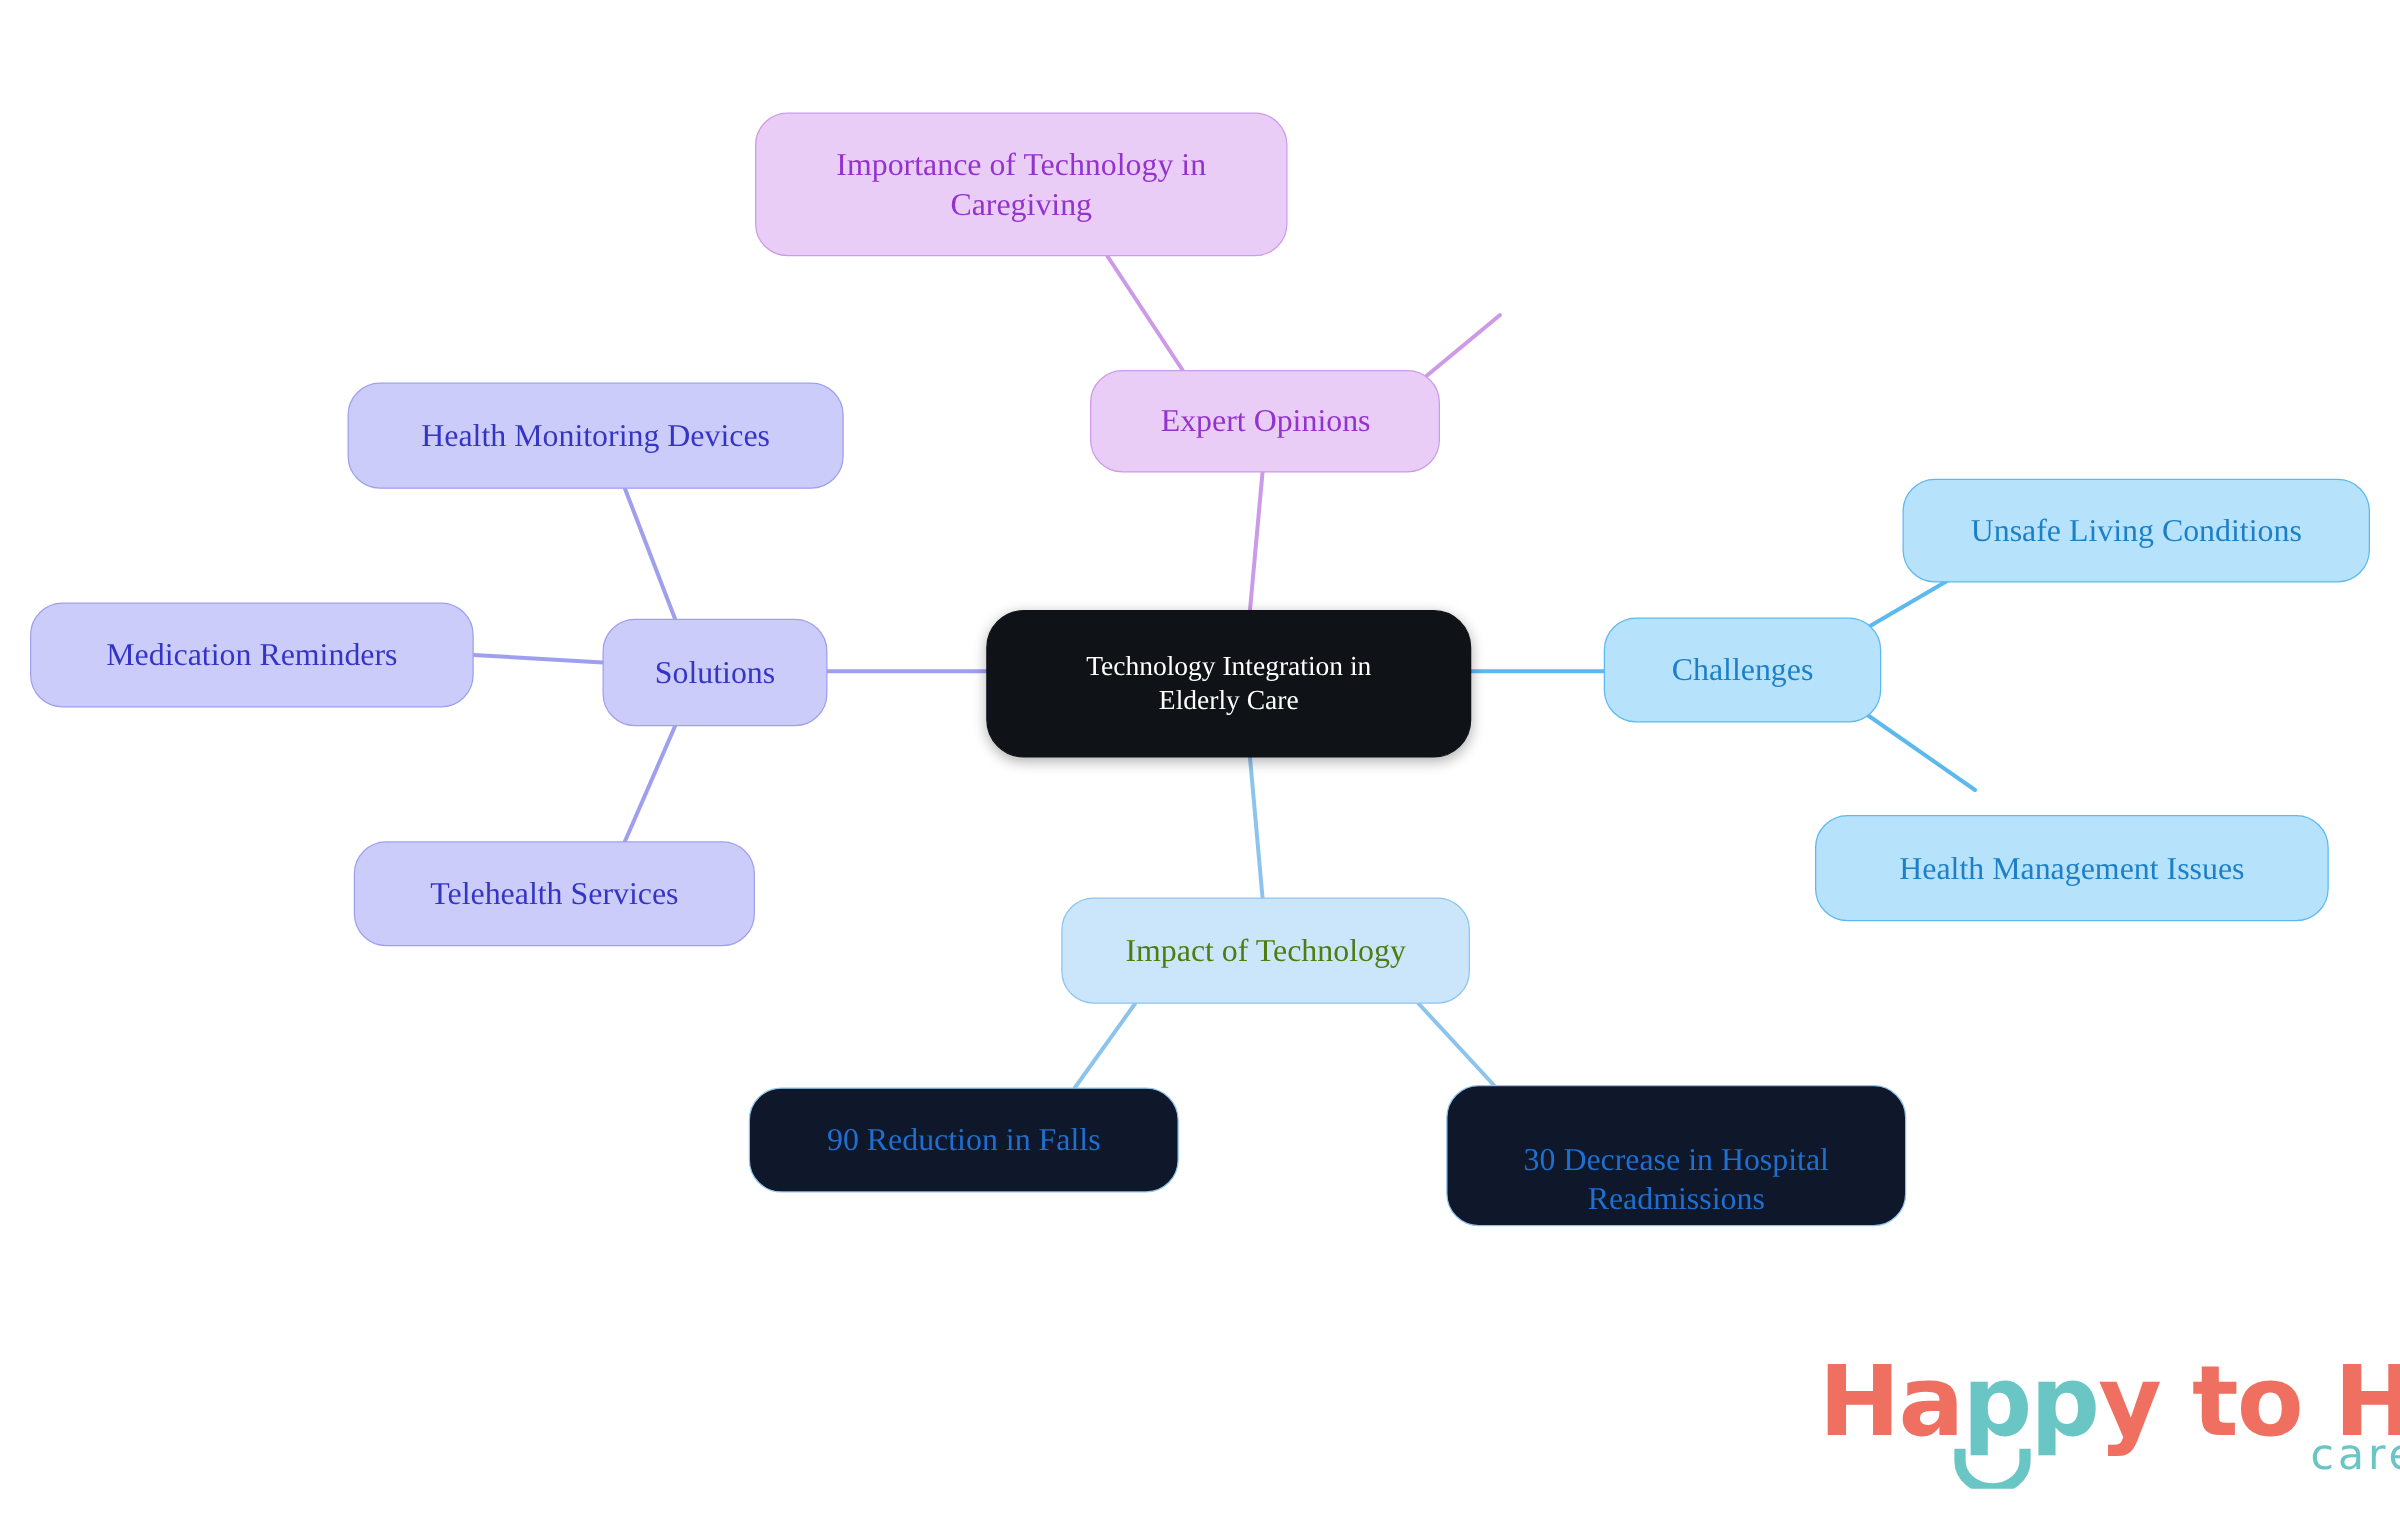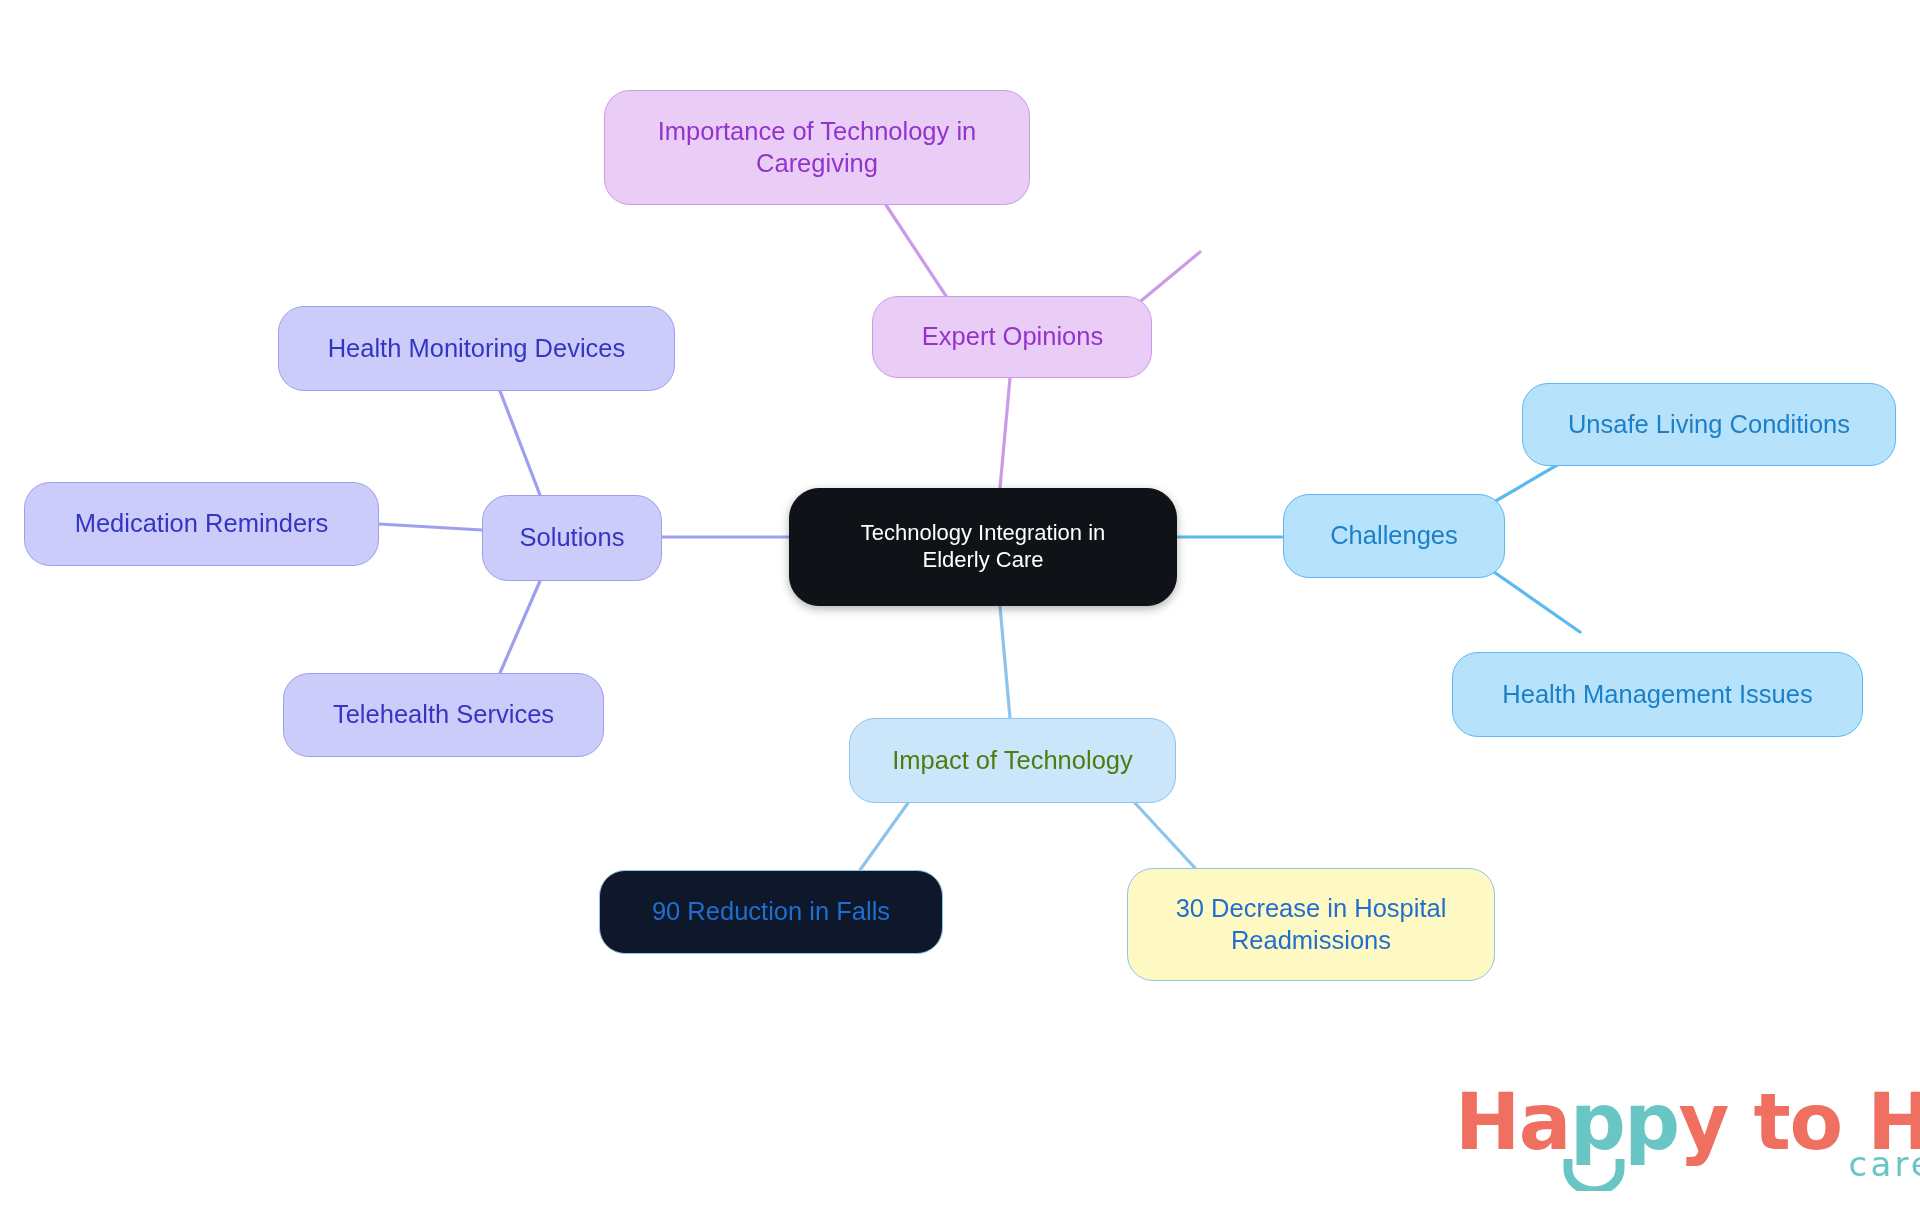--- a/index.html
+++ b/index.html
@@ -39,20 +39,21 @@
     display: flex;
     align-items: center;
     justify-content: center;
     text-align: center;
     border-style: solid;
     border-width: 1.6px;
     border-radius: 26px;
     line-height: 1.22;
     padding: 6px 14px;
     white-space: pre-line;
+    font-family: Liberation Serif, serif;
   }
 
   .node-root {
     background: #0f1318;
     border-color: #0f1318;
     color: #ffffff;
     border-radius: 30px;
     font-size: 22px;
     box-shadow: 0 3px 10px rgba(0,0,0,0.30);
   }
@@ -119,21 +120,21 @@
 Caregiving</span></div>
     <div class="node node-branch" style="left: 482px; top: 495px; width: 180px; height: 86px; background: rgb(204, 204, 250); border-color: rgb(159, 159, 239); color: rgb(53, 53, 196);"><span>Solutions</span></div>
     <div class="node node-leaf" style="left: 278px; top: 306px; width: 397px; height: 85px; background: rgb(204, 204, 250); border-color: rgb(159, 159, 239); color: rgb(53, 53, 196);"><span>Health Monitoring Devices</span></div>
     <div class="node node-leaf" style="left: 24px; top: 482px; width: 355px; height: 84px; background: rgb(204, 204, 250); border-color: rgb(159, 159, 239); color: rgb(53, 53, 196);"><span>Medication Reminders</span></div>
     <div class="node node-leaf" style="left: 283px; top: 673px; width: 321px; height: 84px; background: rgb(204, 204, 250); border-color: rgb(159, 159, 239); color: rgb(53, 53, 196);"><span>Telehealth Services</span></div>
     <div class="node node-branch" style="left: 1283px; top: 494px; width: 222px; height: 84px; background: rgb(183, 226, 251); border-color: rgb(92, 185, 239); color: rgb(29, 128, 198);"><span>Challenges</span></div>
     <div class="node node-leaf" style="left: 1522px; top: 357px; width: 374px; height: 83px; background: rgb(183, 226, 251); border-color: rgb(92, 185, 239); color: rgb(29, 128, 198); margin-top: 26px;"><span>Unsafe Living Conditions</span></div>
     <div class="node node-leaf" style="left: 1452px; top: 652px; width: 411px; height: 85px; background: rgb(183, 226, 251); border-color: rgb(92, 185, 239); color: rgb(29, 128, 198);"><span>Health Management Issues</span></div>
     <div class="node node-branch" style="left: 849px; top: 718px; width: 327px; height: 85px; background: rgb(203, 229, 251); border-color: rgb(141, 196, 238); color: #4d7c0f;"><span>Impact of Technology</span></div>
     <div class="node node-leaf" style="left: 599px; top: 870px; width: 344px; height: 84px; background: #0f172a; border-color: rgb(141, 196, 238); color: rgb(31, 111, 208);"><span>90 Reduction in Falls</span></div>
-    <div class="node node-leaf" style="left: 1127px; top: 868px; width: 368px; height: 113px; background: #fef9c3; border-color: rgb(141, 196, 238); color: rgb(31, 111, 208);"><span>30 Decrease in Hospital
+    <div class="node node-leaf" style="left: 1157px; top: 868px; width: 368px; height: 113px; background: #0f172a; border-color: rgb(141, 196, 238); color: rgb(31, 111, 208); align-items: flex-end;"><span>30 Decrease in Hospital
 Readmissions</span></div>
   </div>
 
 <div class="logo" id="brand-logo" style="left: 1455px; top: 1083px;">
   <div class="logo-wordmark">
     <span id="lg-ha" style="color: rgb(239, 112, 97);">Ha</span><span id="lg-pp" style="color: rgb(106, 197, 197);">pp</span><span id="lg-y" style="color: rgb(239, 112, 97);">y</span><span id="lg-th" style="color: rgb(239, 112, 97);"> to Help</span>
   </div>
   <svg class="logo-smile" viewBox="0 0 62 34">
     <path id="smile-path" d="M 5 2 L 5 12 A 26 22 0 0 0 57 12 L 57 2" fill="none" stroke="#6ac5c5" stroke-width="9" stroke-linecap="butt"></path>
   </svg>

